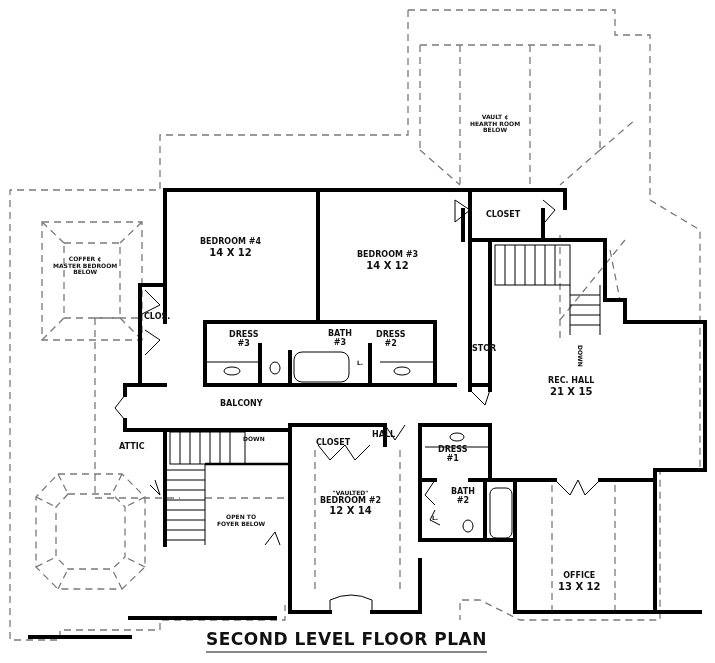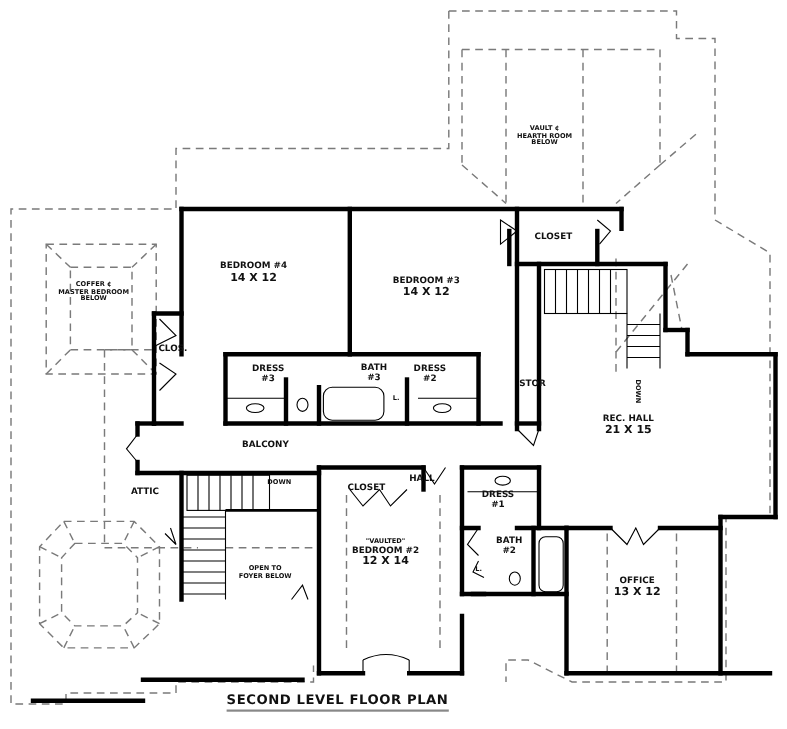--- a/index.html
+++ b/index.html
@@ -2,21 +2,21 @@
 <html><head>
 <meta charset="utf-8">
 <style>
   html, body { margin:0; padding:0; background:#ffffff; }
   body { width:715px; height:663px; position:relative; overflow:hidden; font-family:"DejaVu Sans", sans-serif; }
   #plan { position:absolute; left:0; top:0; width:715px; height:663px; }
   .lbl { position:absolute; font-family:"DejaVu Sans", sans-serif; font-weight:bold; color:#111; text-align:center; line-height:1.1; white-space:nowrap; }
   .sm { font-size:8px; }
   .tiny { font-size:6px; }
   .dim { font-size:10px; }
-  .title { font-size:12px; letter-spacing:0.5px; }
+  .title { font-size:17px; letter-spacing:0.5px; }
   .vert { writing-mode:vertical-rl; font-size:6px; }
 </style>
 </head>
 <body>
 
 <svg id="plan" viewBox="0 0 715 663" xmlns="http://www.w3.org/2000/svg">
 
   <g stroke="#7a7a7a" stroke-width="1.3" stroke-dasharray="7,5" fill="none">
     <polyline points="408,10 615,10 615,35 650,35 650,200 700,230 700,470 660,470 660,620 520,620 480,600 460,600 460,620"></polyline>
     <polyline points="408,10 408,135 160,135 160,190 10,190 10,640 60,640 60,630 160,630 160,620 285,620 285,605"></polyline>
@@ -265,18 +265,18 @@
   <div>#1</div>
 </div>
 
 <div class="lbl sm" style="left:451px;top:488px;">
   <div>BATH</div>
   <div>#2</div>
 </div>
 
 <div class="lbl tiny" style="left:432px;top:515px;">L.</div>
 
-<div class="lbl" style="left:558px;top:524px;">
+<div class="lbl" style="left:558px;top:572px;">
   <div class="sm">OFFICE</div>
   <div class="dim">13 X 12</div>
 </div>
 
 <div class="lbl title" style="left:206px;top:630px;border-bottom:2px solid #888;padding-bottom:2px;">SECOND LEVEL FLOOR PLAN</div>
 
 </body></html>

